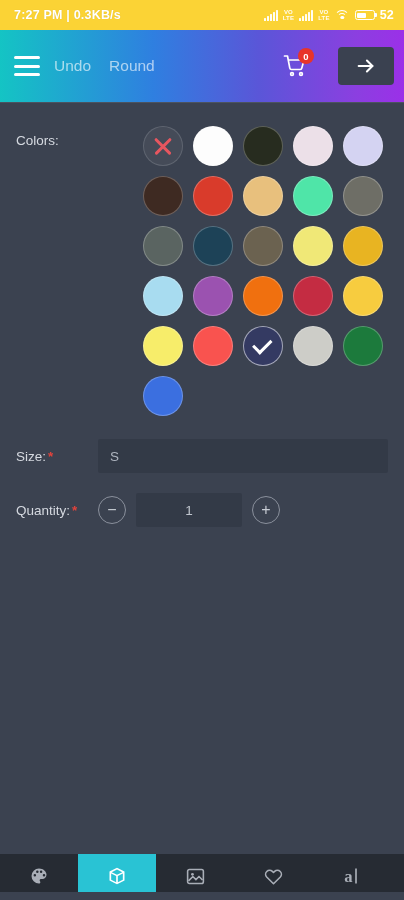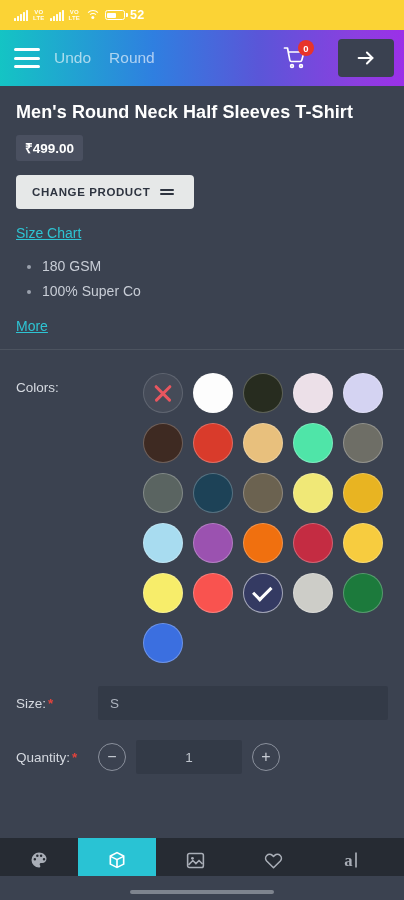--- a/index.html
+++ b/index.html
@@ -38,21 +38,21 @@
   .wifi span:nth-child(3){ width:3.4px;height:3.4px; top:6.4px; background:#fff; border:none; border-radius:50%; }
   .batt { width: 20px; height: 10.5px; border: 1.6px solid #fff; border-radius: 2.5px;
           position: relative; display:flex; align-items:center; }
   .batt::after { content:''; position:absolute; right:-3.5px; top:2.6px; width:2px; height:4px;
                  background:#fff; border-radius:0 1px 1px 0; }
   .batt i { display:block; height:5px; width: 9px; background:#fff; margin-left:1.4px; border-radius:1px; }
   .batt-pct { font-size: 12.5px; font-weight: bold; }
 
   
   .appbar {
-    height: 56px;
+    height: 72px;
     background: linear-gradient(90deg, #14c4c4 0%, #2f7fe0 38%, #5a56d8 64%, #8b3fe0 88%, #9b30e8 100%);
     display: flex; align-items: center; padding: 0 10px 0 14px; gap: 14px;
   }
   .hamburger { width: 26px; height: 20px; display:flex; flex-direction:column;
                justify-content:space-between; cursor:pointer; flex:0 0 auto; }
   .hamburger span { display:block; height:3px; background:#fff; border-radius:1.5px; }
   .undo-redo { display:flex; align-items:center; gap: 18px; }
   .undo-redo div { color: rgba(255,255,255,.62); font-size: 15.5px; }
   .appbar-spacer { flex: 1 1 auto; }
   .cart-wrap { position: relative; width: 34px; height: 34px; display:flex; align-items:center; justify-content:center; }
@@ -130,20 +130,23 @@
   .home-indicator { position:absolute; bottom: 6px; left:50%; transform:translateX(-50%);
                     width: 144px; height: 4px; background:#7e848e; border-radius:2px; }
   .gesture-area { position:absolute; bottom:0; left:0; width:404px; height: 24px; background:#3b4250; }
 </style>
 </head>
 <body>
 
 <div class="phone">
 
   <div class="statusbar">
+    <div class="status-left">
+      <span>7:27 PM | 0.3KB/s</span>
+    </div>
     <div class="status-right">
       <span class="sig">
           <i></i>
           <i></i>
           <i></i>
           <i></i>
           <i></i>
         </span>
       <span class="volte">
         <span>VO</span>
@@ -194,37 +197,20 @@
     <div class="next-btn">
       <svg width="22" height="22" viewBox="0 0 24 24" fill="none" stroke="#ffffff" stroke-width="2.2" stroke-linecap="round" stroke-linejoin="round">
         <line x1="4" y1="12" x2="19" y2="12"></line>
         <polyline points="13 6 19 12 13 18"></polyline>
       </svg>
     </div>
   </div>
 
   <div class="content">
 
-    <div class="section">
-      <div class="product-title">Men's Round Neck Half Sleeves T-Shirt</div>
-      <div class="price">₹499.00</div>
-      <div class="change-product">
-        <span>CHANGE PRODUCT</span>
-        <span class="swap-icon">
-            <i></i>
-            <i></i>
-          </span>
-      </div>
-      <a class="link size-chart">Size Chart</a>
-      <ul class="feature-list">
-        <li>180 GSM</li>
-        <li>100% Super Co</li>
-      </ul>
-      <a class="link more-link">More</a>
-    </div>
 
     <div class="divider"></div>
 
     <div class="colors-section">
       <div class="colors-label">Colors:</div>
       <div class="swatch-grid">
           <div class="swatch-cell">
             <div class="swatch none">
               <div class="x-mark">
                 <i></i>

